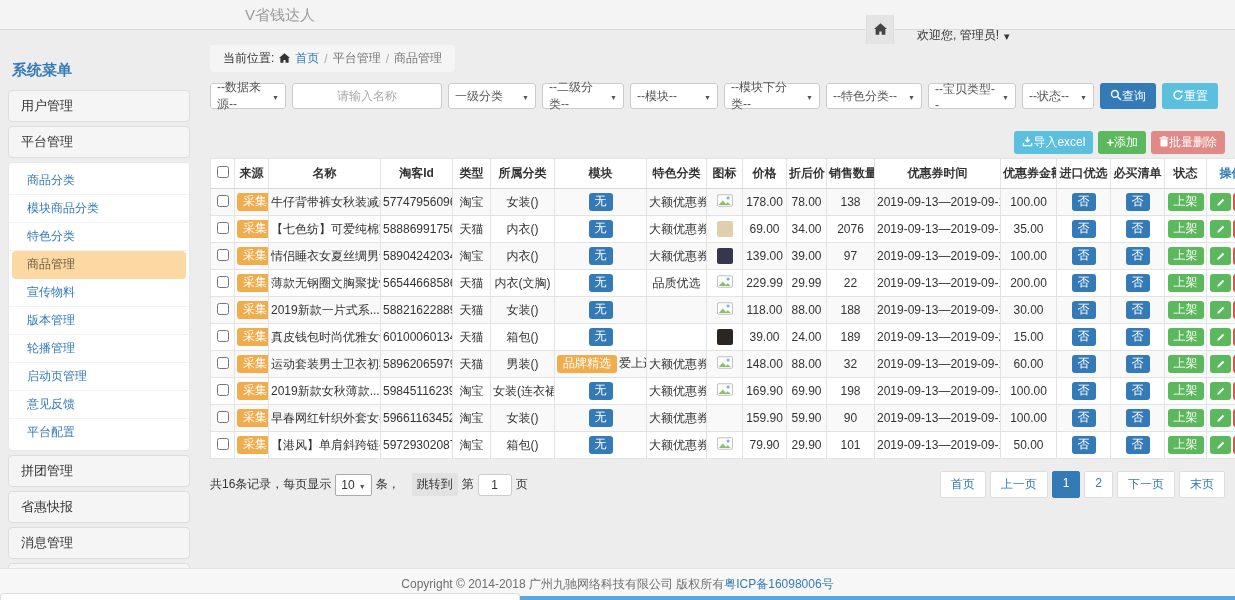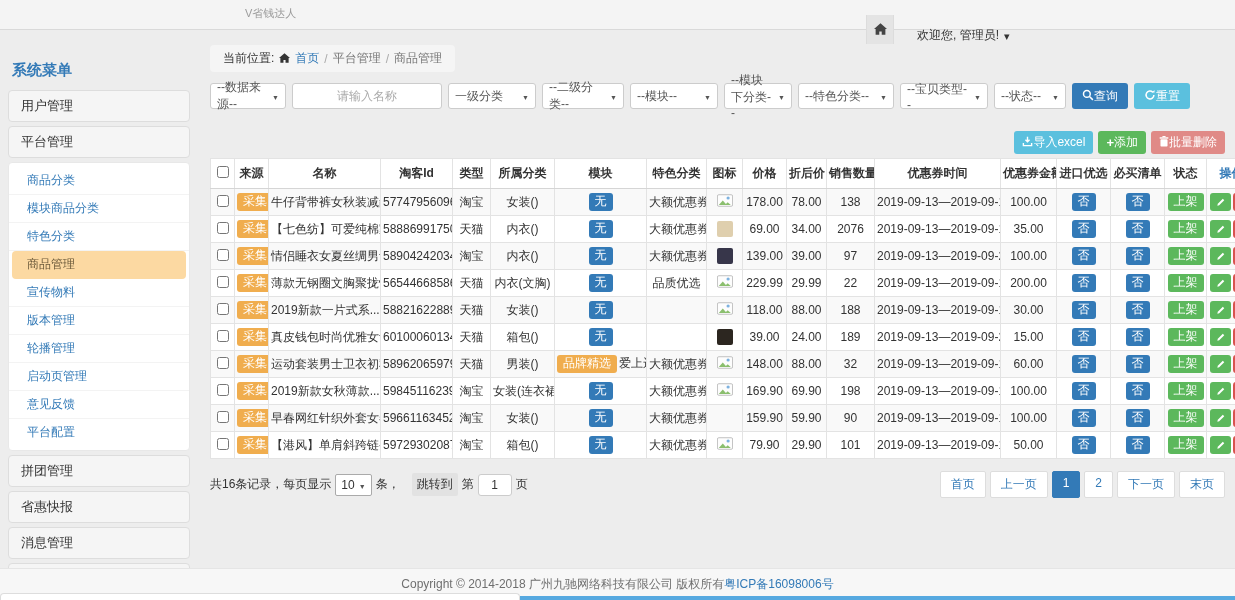--- a/index.html
+++ b/index.html
@@ -3,21 +3,21 @@
 <meta charset="utf-8">
 <style>
   * { box-sizing: border-box; }
   html,body { margin:0; padding:0; }
   body { font-family:"Liberation Sans","DejaVu Sans",sans-serif; background:#ededed; }
   .screen { position:relative; width:1235px; height:600px; background:#ededed; overflow:hidden; }
 
   
   .topbar { position:absolute; top:0; left:0; right:0; height:30px; background:#f4f4f4;
             border-bottom:1px solid #d9d9d9; }
-  .app-title { position:absolute; left:245px; top:6px; font-size:11px; color:#9b9b9b; }
+  .app-title { position:absolute; left:245px; top:6px; font-size:15px; color:#9b9b9b; }
   .topbar-right { position:absolute; left:866px; top:15px; height:29px; display:flex; align-items:flex-end;gap:10px; }
   .home-box { width:28px; height:29px; background:#e4e4e4; border-left:1px solid #dcdcdc;
               border-right:1px solid #dcdcdc; display:flex; align-items:center; justify-content:center; cursor:pointer; }
   .welcome { font-size:12px; color:#333; margin-left:13px; display:flex; align-items:center; gap:5px; cursor:pointer; }
   .caret-down::after { content:"▾"; font-size:11px; color:#333; }
 
   
   .sidebar { position:absolute; left:8px; top:45px; width:182px; }
   .sb-title { color:var(--accent); font-size:15px; font-weight:bold; margin:16px 4px 10px 4px; }
   .sb-group { background:#f5f5f5; border:1px solid #ddd; border-radius:4px; padding:6px 12px;
@@ -165,21 +165,21 @@
             <span class="f-caret"></span>
           </div><input class="f-input" placeholder="请输入名称" style="width: 150px;"><div class="f-select" style="width: 88px;">
             <span class="f-val">一级分类</span>
             <span class="f-caret"></span>
           </div><div class="f-select" style="width: 82px;">
             <span class="f-val">--二级分类--</span>
             <span class="f-caret"></span>
           </div><div class="f-select" style="width: 88px;">
             <span class="f-val">--模块--</span>
             <span class="f-caret"></span>
-          </div><div class="f-select" style="width: 68px;">
+          </div><div class="f-select" style="width: 96px;">
             <span class="f-val">--模块下分类--</span>
             <span class="f-caret"></span>
           </div><div class="f-select" style="width: 96px;">
             <span class="f-val">--特色分类--</span>
             <span class="f-caret"></span>
           </div><div class="f-select" style="width: 88px;">
             <span class="f-val">--宝贝类型--</span>
             <span class="f-caret"></span>
           </div><div class="f-select" style="width: 72px;">
             <span class="f-val">--状态--</span>

